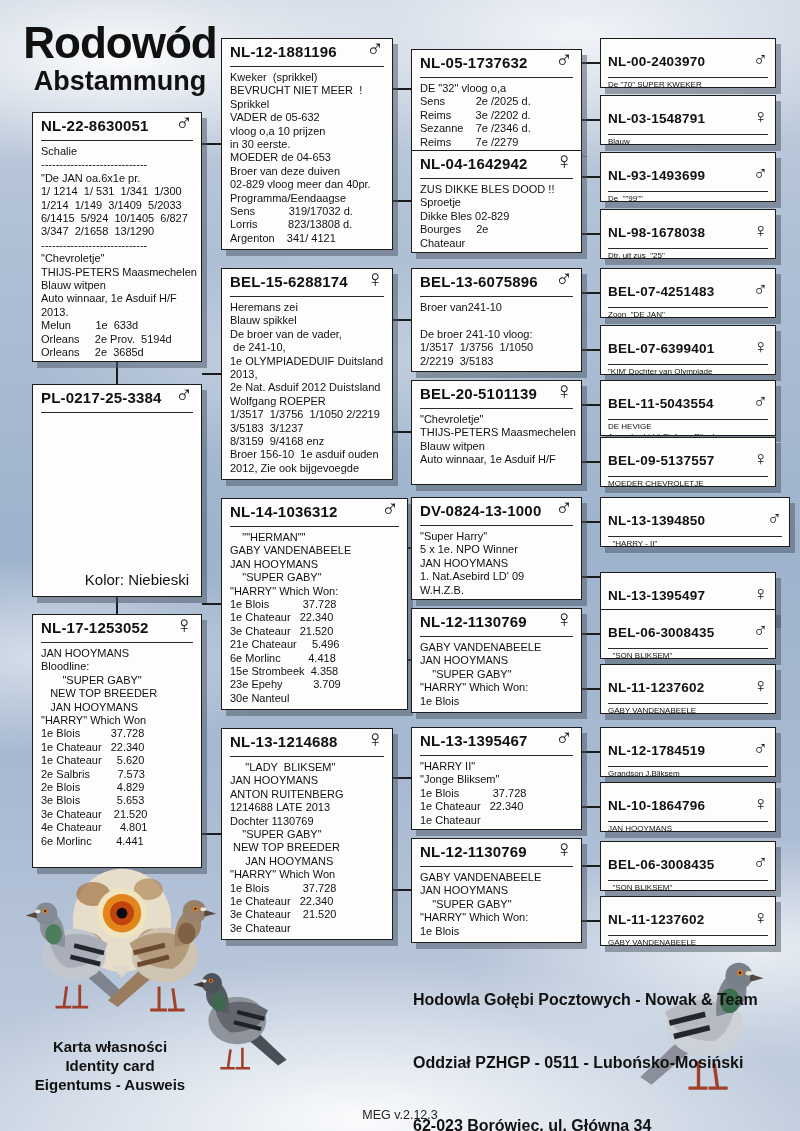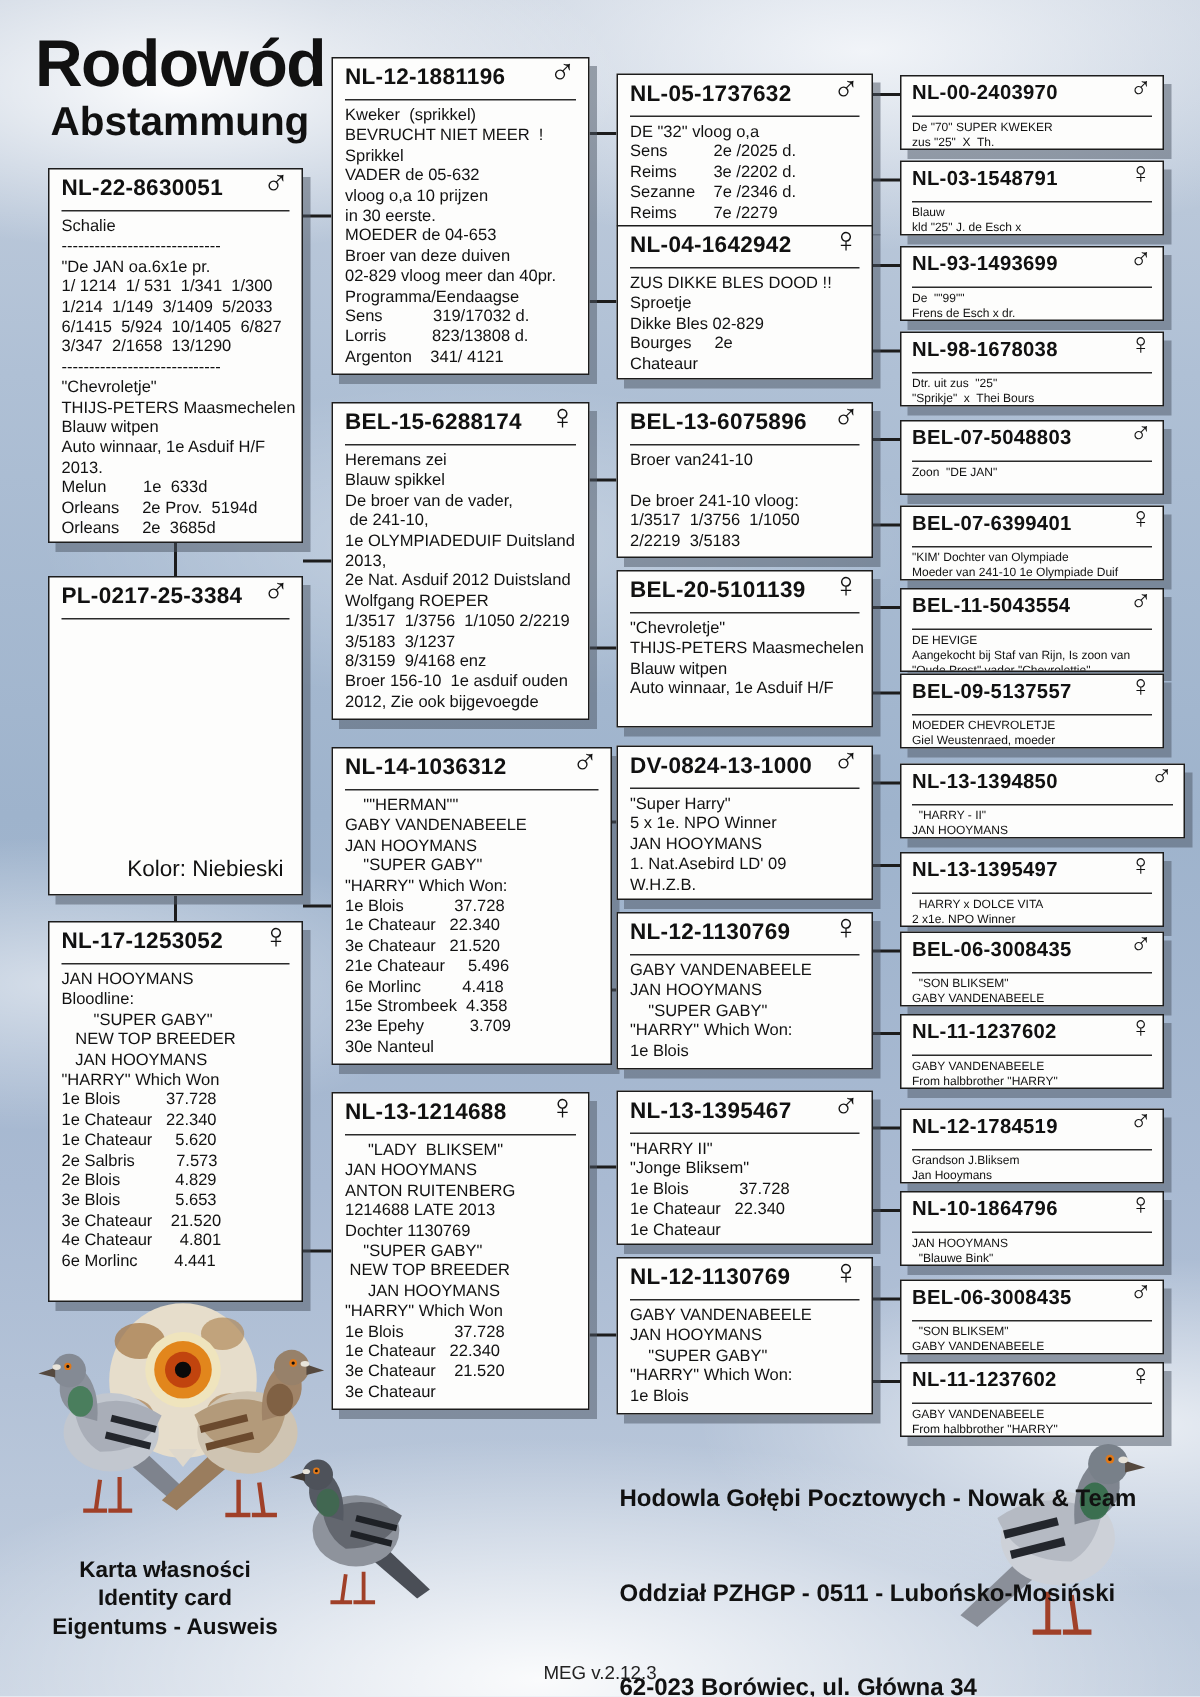--- a/index.html
+++ b/index.html
@@ -18,21 +18,21 @@
   .box{
     position:absolute;background:#fdfdfc;border:1px solid #1c1c1c;
     box-shadow:5px 6px 0 rgba(75,85,100,.5);
     padding:4px 8px;box-sizing:border-box;overflow:hidden;
   }
   .box-head{display:flex;justify-content:space-between;align-items:flex-start;
     border-bottom:1px solid #2a2a2a;padding-bottom:2px;min-height:21px;}
   .ring{font-weight:bold;font-size:15px;letter-spacing:.2px;white-space:nowrap;}
   .sex{font-size:24px;line-height:18px;margin-top:-3px;}
   .box-body{white-space:pre;font-size:11px;line-height:1.22;padding-top:4px;}
-  .box.small{padding:3px 7px;margin-top:12px;}
+  .box.small{padding:15px 7px;}
   .box.small .ring{font-size:13.5px;}
   .box.small .sex{font-size:20px;line-height:15px;margin-top:-2px;}
   .box.small .box-body{font-size:8px;line-height:1.28;padding-top:2px;}
   .kolor-note{position:absolute;right:12px;bottom:8px;font-size:15px;text-align:center;}
   .hline{position:absolute;height:2px;background:#1c1c1c;}
   .vline{position:absolute;width:2px;background:#1c1c1c;}
   .title-block{position:absolute;left:22px;top:20px;width:196px;text-align:center;font-weight:bold;}
   .t1{font-size:44px;line-height:46px;letter-spacing:-1px;}
   .t2{font-size:27px;line-height:28px;}
   .t3{font-size:27px;line-height:30px;}
@@ -330,21 +330,21 @@
     <div class="box-head">
       <span class="ring">NL-98-1678038</span>
       <span class="sex">♀</span>
     </div>
     <div class="box-body">Dtr. uit zus  "25"
 "Sprikje"  x  Thei Bours
 Sprikje was zus</div>
   </div>
   <div class="box small" style="left:600px;top:268px;width:176px;height:50px;">
     <div class="box-head">
-      <span class="ring">BEL-07-5048803</span>
+      <span class="ring">BEL-07-4251483</span>
       <span class="sex">♂</span>
     </div>
     <div class="box-body">Zoon  "DE JAN"
 
 "De JAN oa.6x1e</div>
   </div>
   <div class="box small" style="left:600px;top:325px;width:176px;height:50px;">
     <div class="box-head">
       <span class="ring">BEL-07-6399401</span>
       <span class="sex">♀</span>
@@ -373,21 +373,21 @@
   </div>
   <div class="box small" style="left:600px;top:497px;width:190px;height:50px;">
     <div class="box-head">
       <span class="ring">NL-13-1394850</span>
       <span class="sex">♂</span>
     </div>
     <div class="box-body">  "HARRY - II"
 JAN HOOYMANS
 3 x 1e NPO Winner.</div>
   </div>
-  <div class="box small" style="left:600px;top:556px;width:176px;height:50px;">
+  <div class="box small" style="left:600px;top:572px;width:176px;height:50px;">
     <div class="box-head">
       <span class="ring">NL-13-1395497</span>
       <span class="sex">♀</span>
     </div>
     <div class="box-body">  HARRY x DOLCE VITA
 2 x1e. NPO Winner</div>
   </div>
   <div class="box small" style="left:600px;top:609px;width:176px;height:50px;">
     <div class="box-head">
       <span class="ring">BEL-06-3008435</span>

